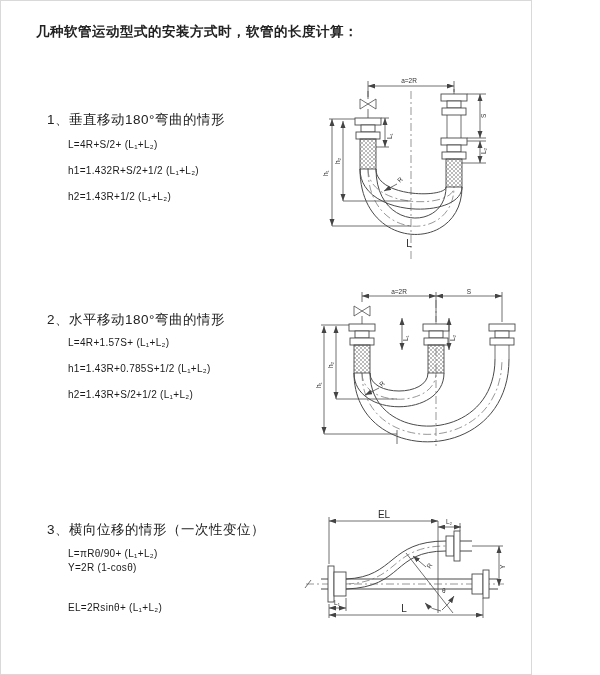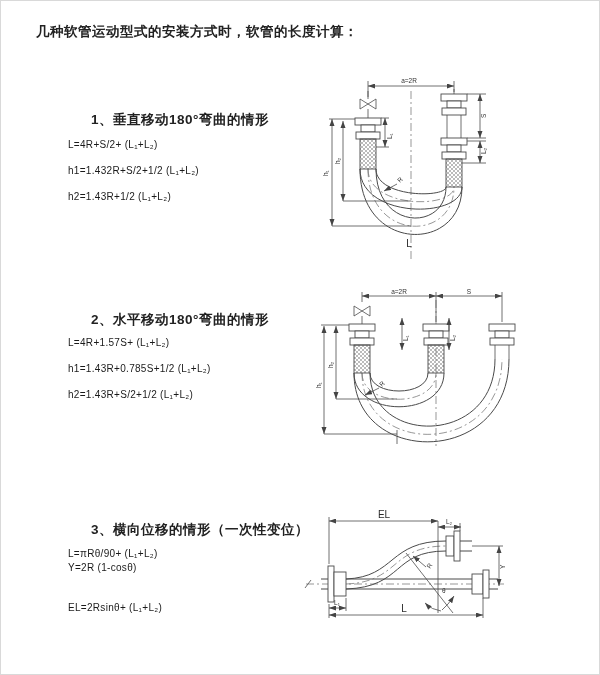--- a/index.html
+++ b/index.html
@@ -1,27 +1,27 @@
 <!DOCTYPE html>
 <html><head>
 <meta charset="utf-8">
 <style>
   html,body { margin:0; padding:0; background:#ffffff; }
   .page {
-    position:relative; width:600px; height:675px; background:#fff;
+    position:relative; width:532px; height:675px; background:#fff;
     font-family:"Liberation Sans", sans-serif; color:#1f1f1f;
     border:1px solid #d9d9d9; box-sizing:border-box; overflow:hidden;
   }
   .title {
     position:absolute; left:35px; top:22px;
     font-size:13.5px; font-weight:600; letter-spacing:0.5px; color:#222;
   }
   .sec-heading {
     position:absolute; left:46px;
-    font-size:13.5px; font-weight:700; letter-spacing:0.5px; color:#222;margin-left:44px;
+    font-size:13.5px; font-weight:400; letter-spacing:0.5px; color:#222;
   }
   .formula {
     position:absolute; left:67px;
     font-size:10px; font-weight:400; letter-spacing:0.3px; color:#1a1a1a;
   }
   svg.diagram { position:absolute; }
   svg .dl { stroke:#4d4d4d; stroke-width:0.8; fill:none; }
   svg .hl { stroke:#4a4a4a; stroke-width:1; fill:none; }
   svg .cl { stroke:#6a6a6a; stroke-width:0.7; fill:none; stroke-dasharray:8 3 2 3; }
   svg .fl { fill:#ffffff; stroke:#4a4a4a; stroke-width:0.9; }

